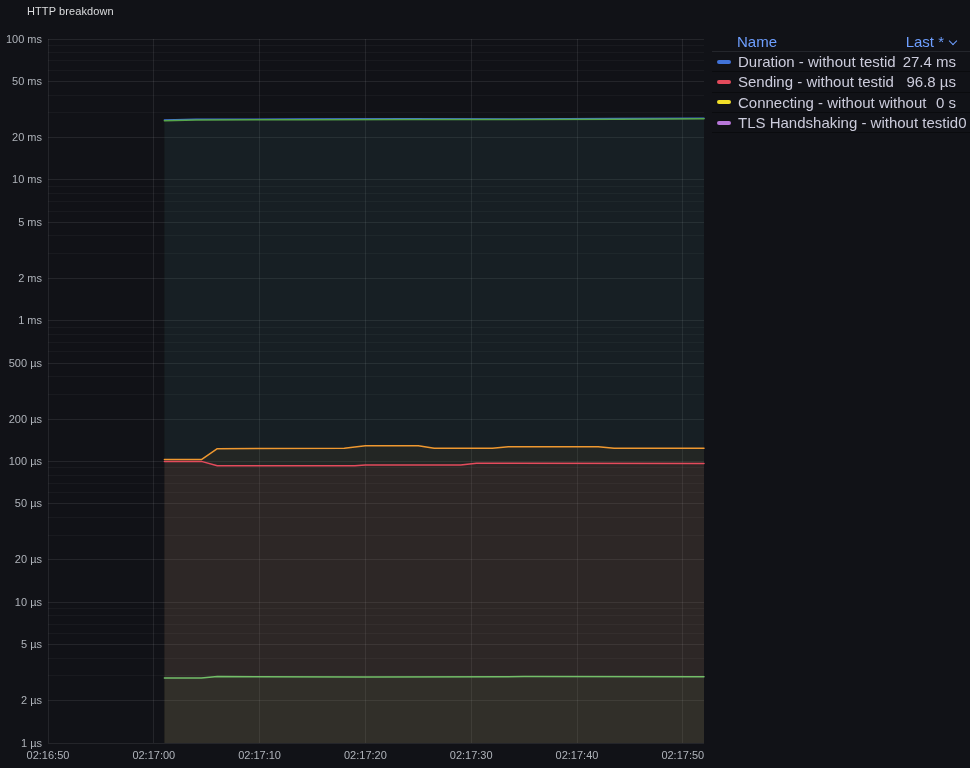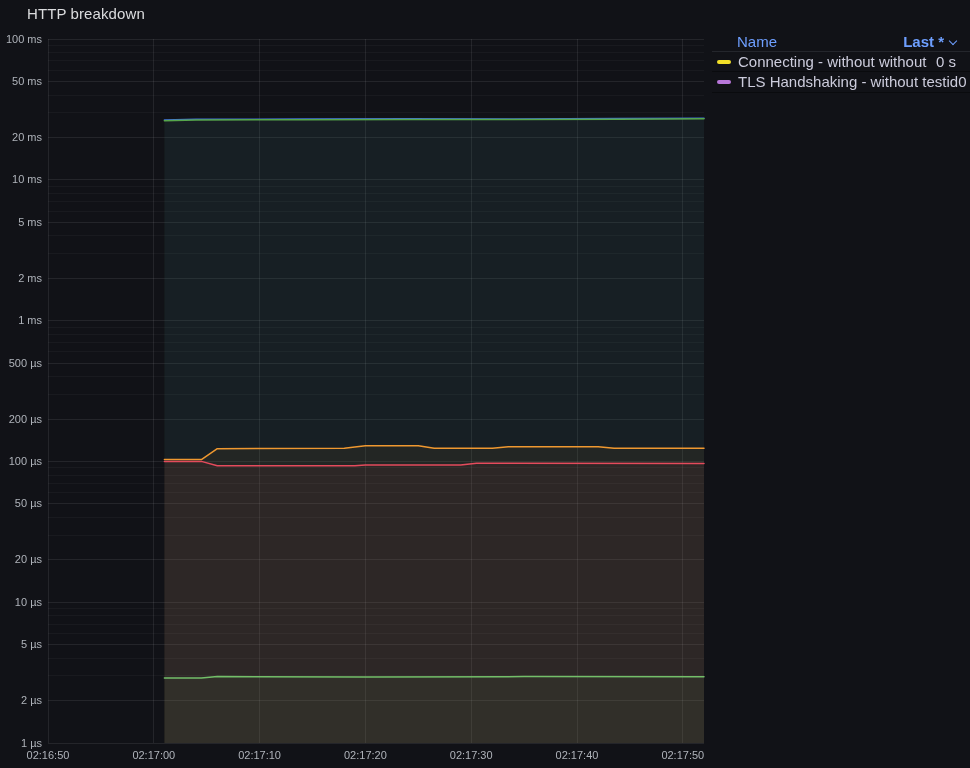--- a/index.html
+++ b/index.html
@@ -4,21 +4,21 @@
 <style>
   html,body{margin:0;padding:0;}
   body{
     width:970px;height:768px;position:relative;overflow:hidden;
     background:#111217;
     font-family:"Liberation Sans",sans-serif;
     -webkit-font-smoothing:antialiased;
   }
   .panel-title{
     position:absolute;left:27px;top:5px;
-    font-size:15px;font-weight:500;color:#DBDCDE;letter-spacing:.1px;
+    font-size:11px;font-weight:500;color:#DBDCDE;letter-spacing:.1px;
   }
   #chart-wrap{position:absolute;left:0;top:0;width:970px;height:628px;}
   svg{display:block;}
   .grid-major{stroke:rgba(204,204,220,0.10);stroke-width:1;shape-rendering:crispEdges;}
   .grid-minor{stroke:rgba(204,204,220,0.045);stroke-width:1;shape-rendering:crispEdges;}
   .ytick{fill:#AFB3BA;font-size:11px;text-anchor:end;}
   .xtick{fill:#AFB3BA;font-size:11px;text-anchor:middle;}
   .series-line{fill:none;stroke-width:1.5;stroke-linejoin:round;stroke-linecap:round;}
   .series-area{stroke:none;fill-opacity:0.06;}
 
@@ -26,21 +26,21 @@
   .legend{
     position:absolute;left:712px;top:32px;right:0;
     font-size:15px;color:#CCCCDC;
   }
   .legend-header{
     display:flex;align-items:center;justify-content:space-between;
     height:19px;padding:0 14px 0 25px;
     border-bottom:1px solid #24262c;
     color:#6E9FFF;font-weight:500;
   }
-  .legend-header .sort{display:flex;align-items:center;cursor:pointer;font-weight:bold;}
+  .legend-header .sort{display:flex;align-items:center;cursor:pointer;}
   .chev{
     width:5px;height:5px;display:inline-block;margin-left:6px;margin-bottom:2px;
     border-right:1.5px solid #6E9FFF;border-bottom:1.5px solid #6E9FFF;
     transform:rotate(45deg);
   }
   .legend-row{
     display:flex;align-items:center;height:19.3px;
     padding:0 14px 0 5px;
     border-bottom:1px solid #0a0b0e;
   }
@@ -147,20 +147,30 @@
 <div class="legend">
   <div class="legend-header">
     <span>Name</span>
     <span class="sort">
       <span>Last *</span>
       <span class="chev"></span>
     </span>
   </div>
   <div id="legend-rows">
       <div class="legend-row">
+        <span class="swatch" style="background: rgb(65, 115, 217);"></span>
+        <span class="lbl">Duration - without testid</span>
+        <span class="val">27.4 ms</span>
+      </div>
+      <div class="legend-row">
+        <span class="swatch" style="background: rgb(228, 75, 92);"></span>
+        <span class="lbl">Sending - without testid</span>
+        <span class="val">96.8 µs</span>
+      </div>
+      <div class="legend-row">
         <span class="swatch" style="background: rgb(242, 223, 40);"></span>
         <span class="lbl">Connecting - without without</span>
         <span class="val">0 s</span>
       </div>
       <div class="legend-row">
         <span class="swatch" style="background: rgb(184, 119, 217);"></span>
         <span class="lbl">TLS Handshaking - without testid</span>
         <span class="val">0 s</span>
       </div>
     </div>

